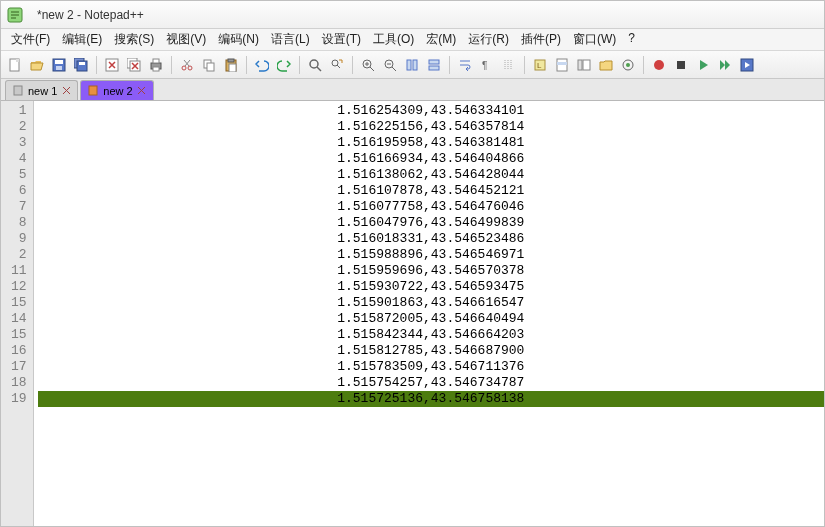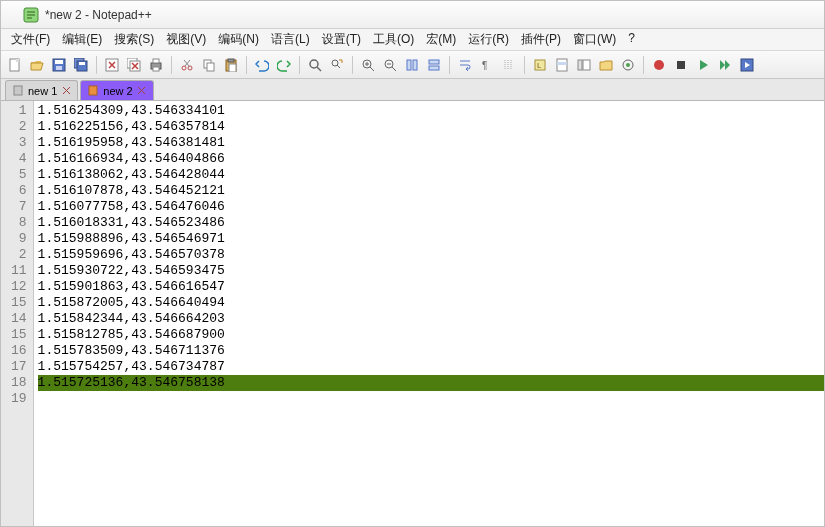--- a/index.html
+++ b/index.html
@@ -13,22 +13,22 @@
   display: flex;
   flex-direction: column;
   border: 1px solid #c0c0c0;
 }
 .titlebar {
   height: 28px;
   background: linear-gradient(#fdfdfd, #f0f0f0);
   border-bottom: 1px solid #d0d0d0;
   display: flex;
   align-items: center;
-  padding: 0 22px;
-  gap: 6px;
+  padding: 0 6px;
+  gap: 14px;
 }
 .app-icon {
   width: 16px; height: 16px;
   display: inline-flex;
   align-items: center; justify-content: center;
 }
 .title-text { color: #333; }
 .menubar {
   height: 22px;
   background: #f5f5f5;
@@ -106,20 +106,21 @@
   user-select: none;
   line-height: 16px;
 }
 .gutter div { height: 16px; }
 .content {
   flex: 1;
   padding: 2px 0 2px 4px;
   line-height: 16px;
   color: #000;
   position: relative;
+  text-align: center;
 }
 .content .line { height: 16px; white-space: pre; }
 .content .line.current { background: #4d7c0f; }
 svg { display: block; }
 </style>
 </head>
 <body>
 
 <div class="titlebar">
   <span class="app-icon">
@@ -394,20 +395,21 @@
     <div>19</div>
   </div>
   <div class="content">
     <div class="line">1.516254309,43.546334101</div>
     <div class="line">1.516225156,43.546357814</div>
     <div class="line">1.516195958,43.546381481</div>
     <div class="line">1.516166934,43.546404866</div>
     <div class="line">1.516138062,43.546428044</div>
     <div class="line">1.516107878,43.546452121</div>
     <div class="line">1.516077758,43.546476046</div>
+    <div class="line">1.516047976,43.546499839</div>
     <div class="line">1.516018331,43.546523486</div>
     <div class="line">1.515988896,43.546546971</div>
     <div class="line">1.515959696,43.546570378</div>
     <div class="line">1.515930722,43.546593475</div>
     <div class="line">1.515901863,43.546616547</div>
     <div class="line">1.515872005,43.546640494</div>
     <div class="line">1.515842344,43.546664203</div>
     <div class="line">1.515812785,43.546687900</div>
     <div class="line">1.515783509,43.546711376</div>
     <div class="line">1.515754257,43.546734787</div>

